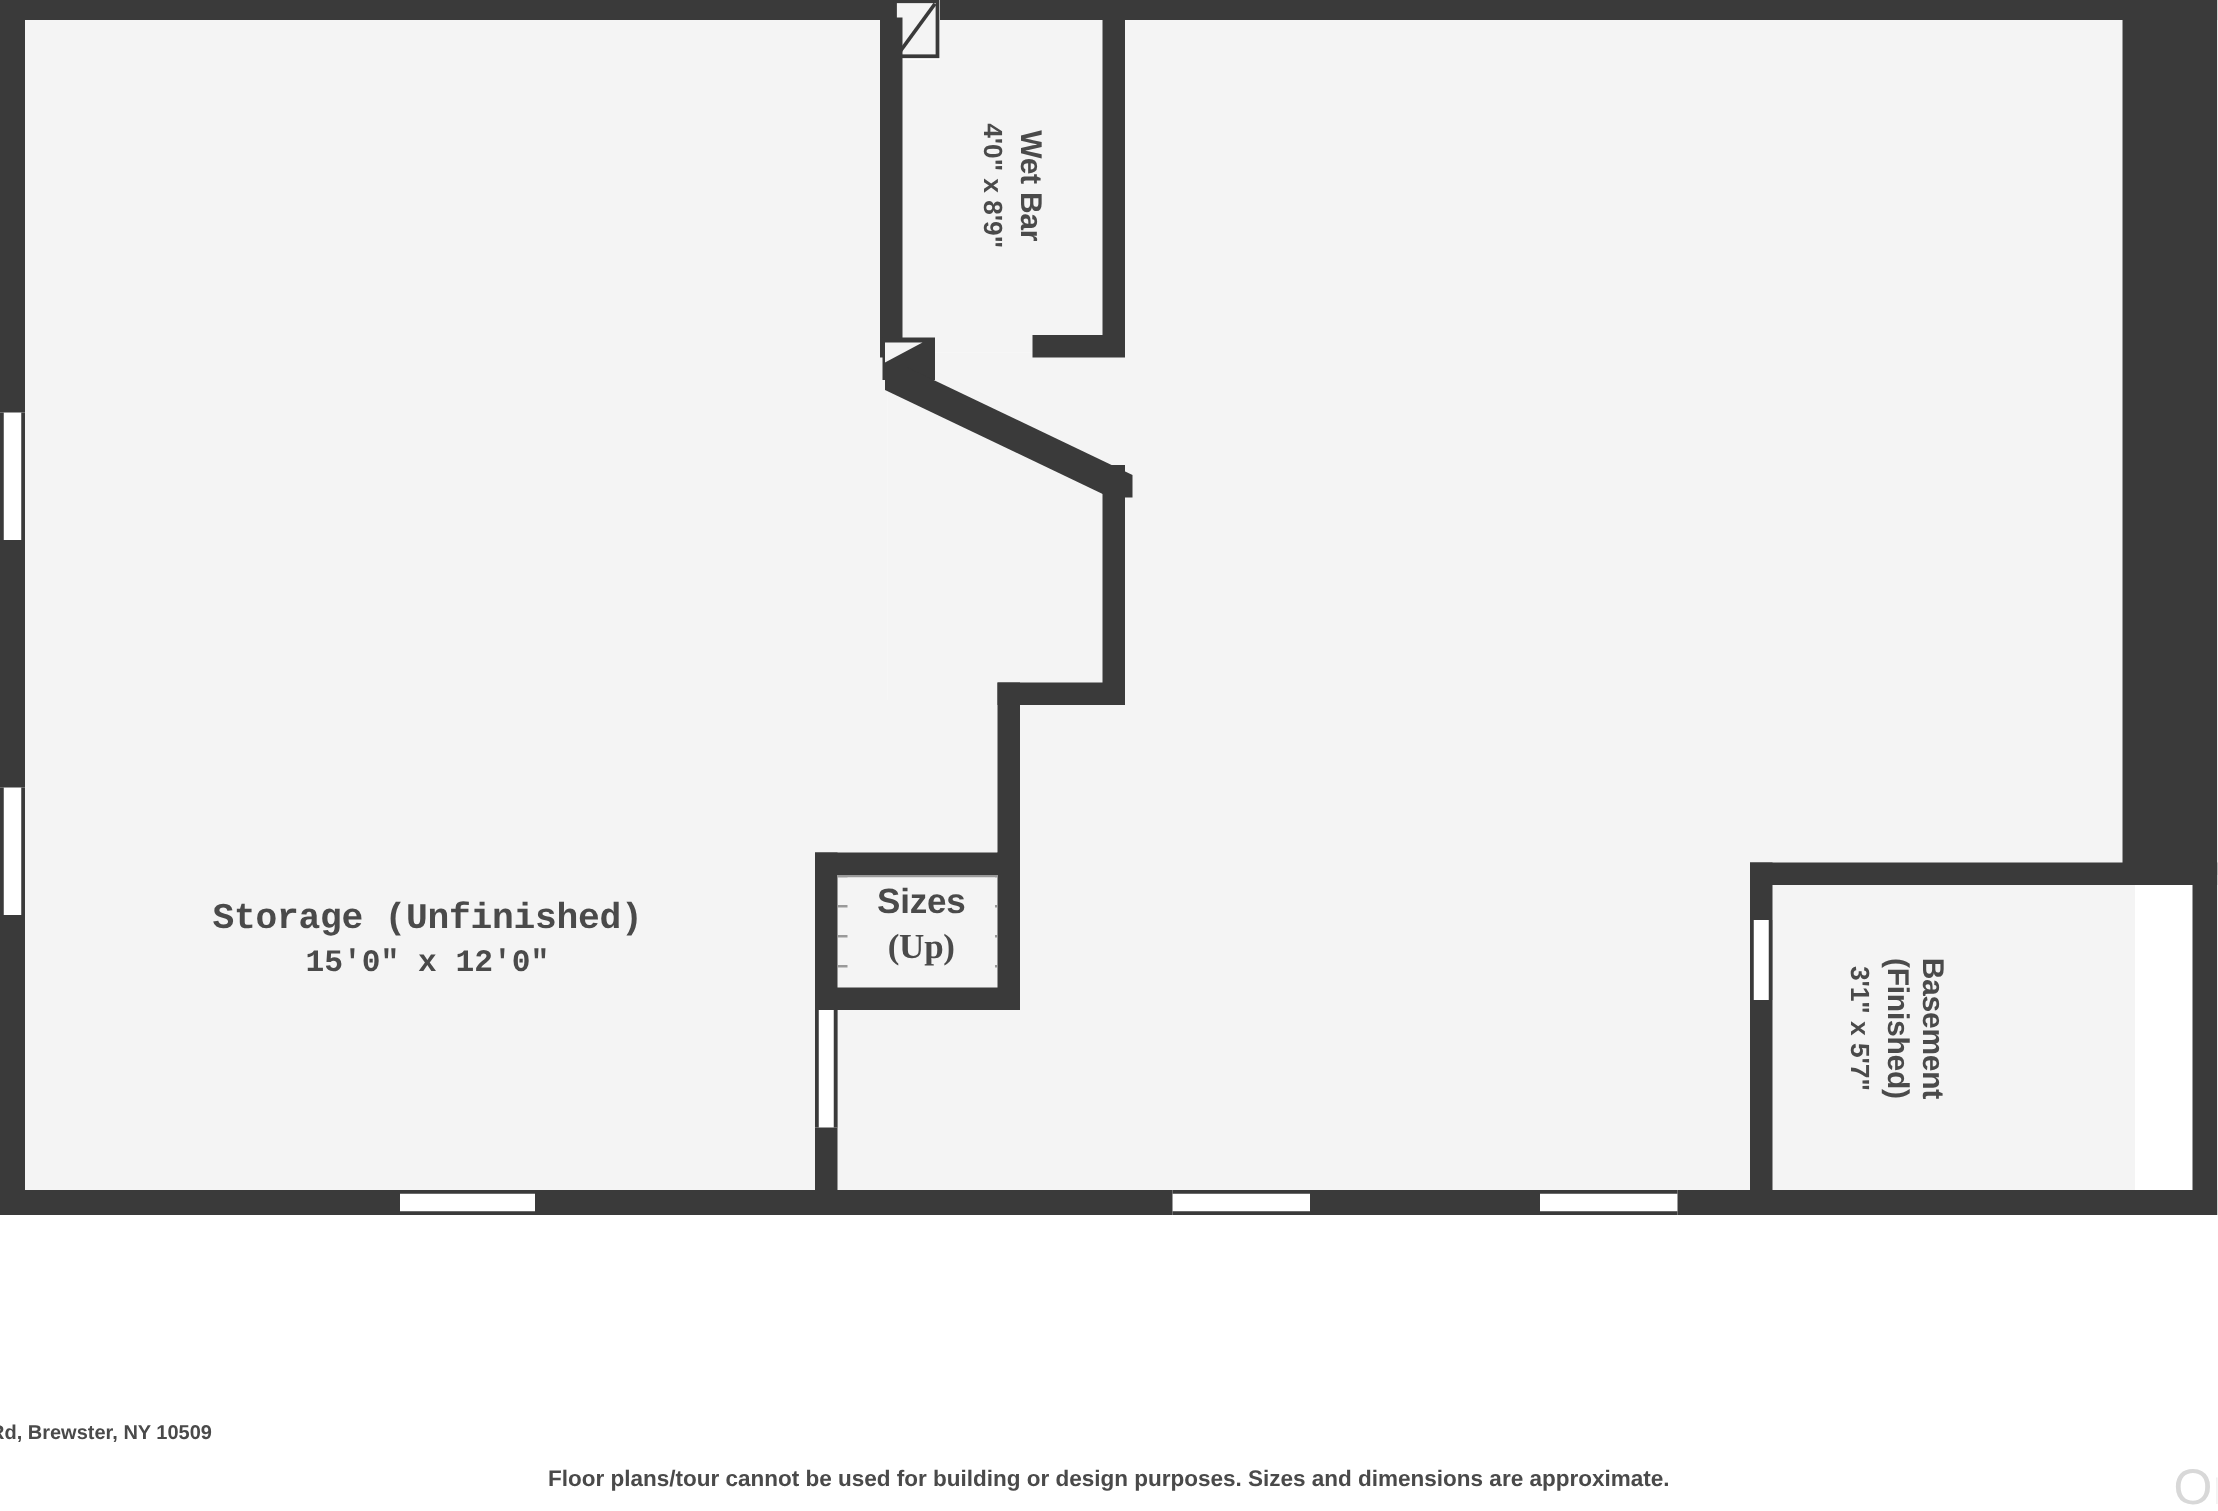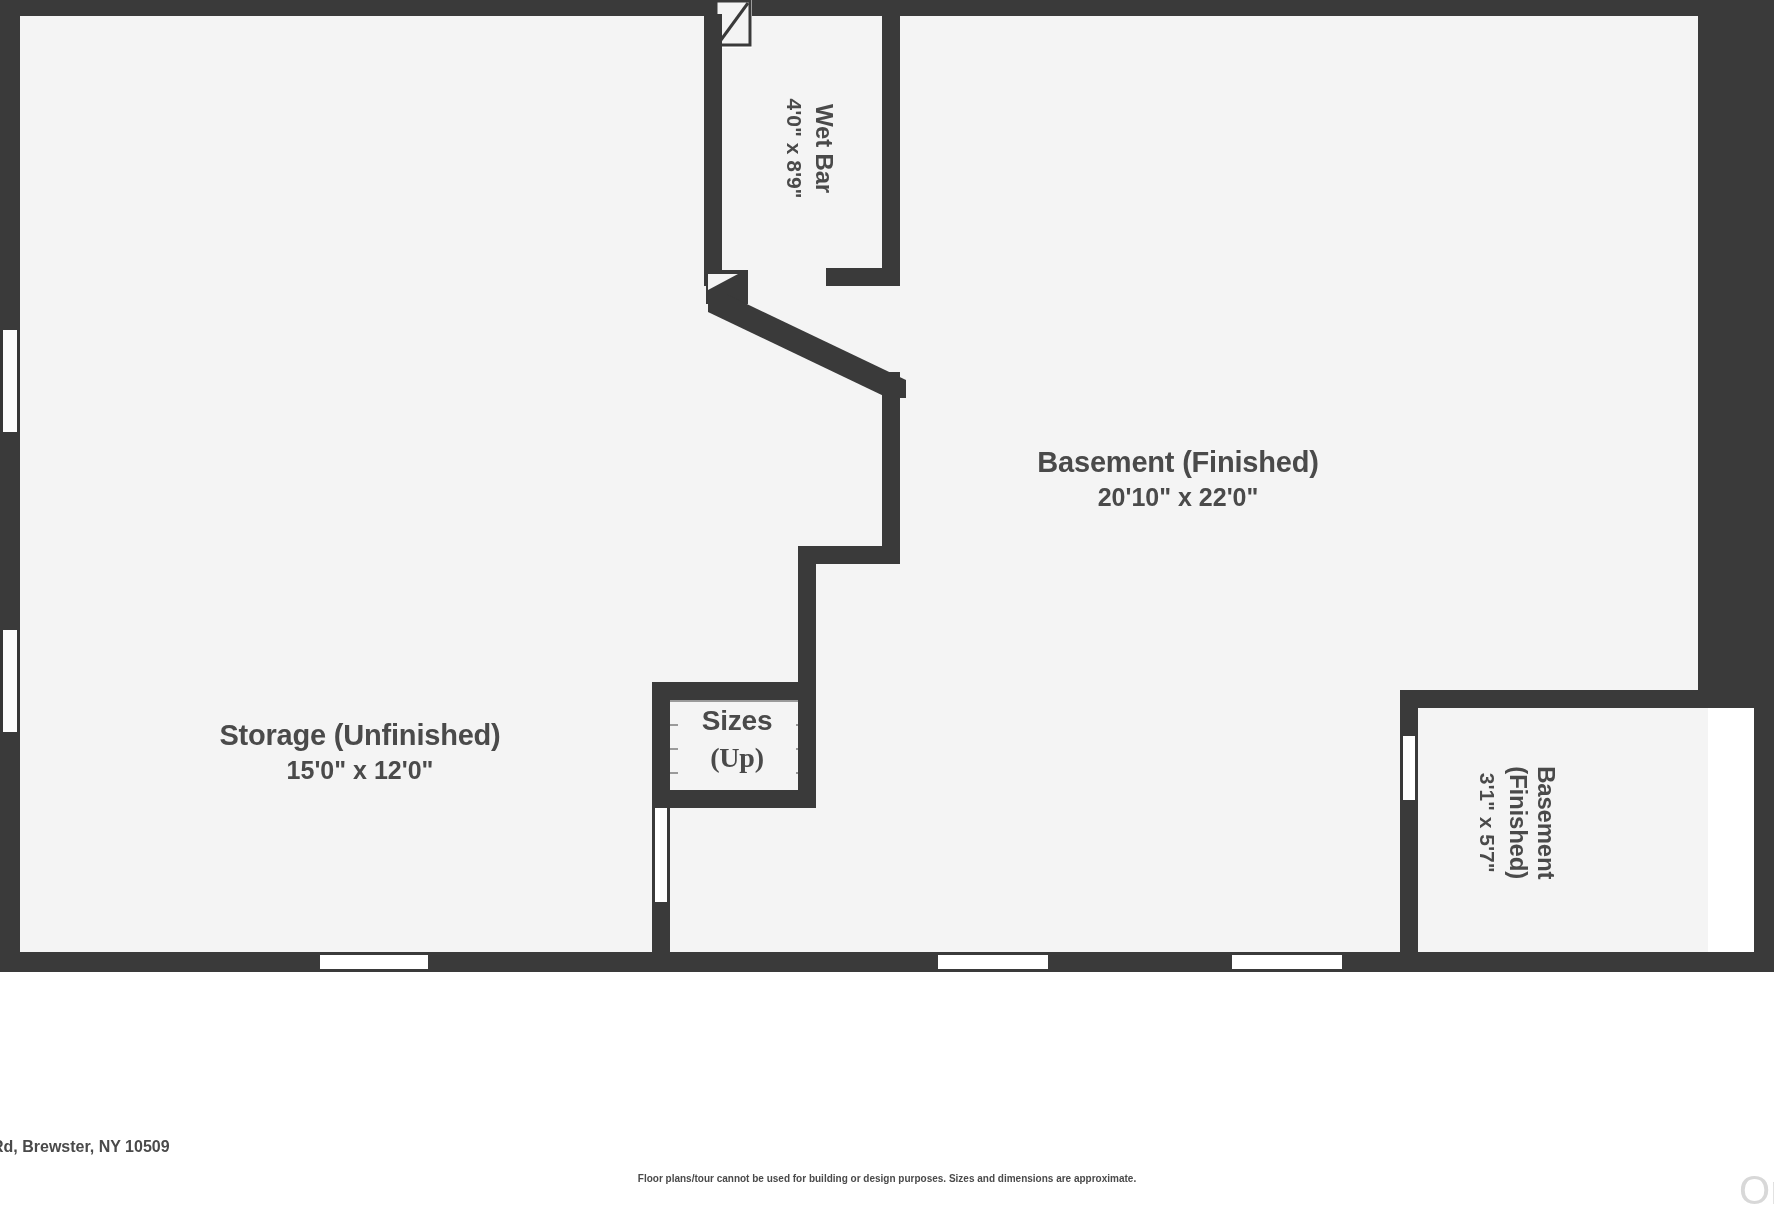--- a/index.html
+++ b/index.html
@@ -96,21 +96,21 @@
     font-weight: bold;
     color: #4a4a4a;
     white-space: nowrap;
   }
   .disclaimer {
     position: absolute;
     left: 0;
     top: 1173px;
     width: 1774px;
     text-align: center;
-    font-size: 10px;
+    font-size: 18px;
     font-weight: bold;
     color: #4a4a4a;
   }
   .watermark {
     position: absolute;
     right: -42px;
     top: 1168px;
     font-size: 40px;
     color: #d8d8d8;
     font-weight: normal;
@@ -205,26 +205,22 @@
     <div class="wall" style="left:1400px; top:690px; width:18px; height:282px;"></div>
 
     <div class="win-v" style="left:1400px; top:736px; width:18px; height:64px;"></div>
 
 
     <div class="room-label small rot-cw" style="left:694px; top:120px; width:230px;">
       <div class="room-name">Wet Bar</div>
       <div class="room-dims">4'0" x 8'9"</div>
     </div>
 
-    <div class="room-label" style="left:1004px; top:445px; width:348px;">
-      <div class="room-name">Basement (Finished)</div>
-      <div class="room-dims">20'10" x 22'0"</div>
-    </div>
-
-    <div class="room-label" style="left:186px; top:718px; width:348px;">
+
+    <div class="room-label" style="left:168px; top:718px; width:348px;font-family:Liberation Mono, monospace;">
       <div class="room-name">Storage (Unfinished)</div>
       <div class="room-dims">15'0" x 12'0"</div>
     </div>
 
     <div class="room-label stairs" style="left:682px; top:704px; width:110px;">
       <div class="room-name">Sizes</div>
       <div class="room-name" style="margin-top:4px;font-family:Liberation Serif, serif;">(Up)</div>
     </div>
 
     <div class="room-label small rot-cw" style="left:1392px; top:780px; width:250px;">

